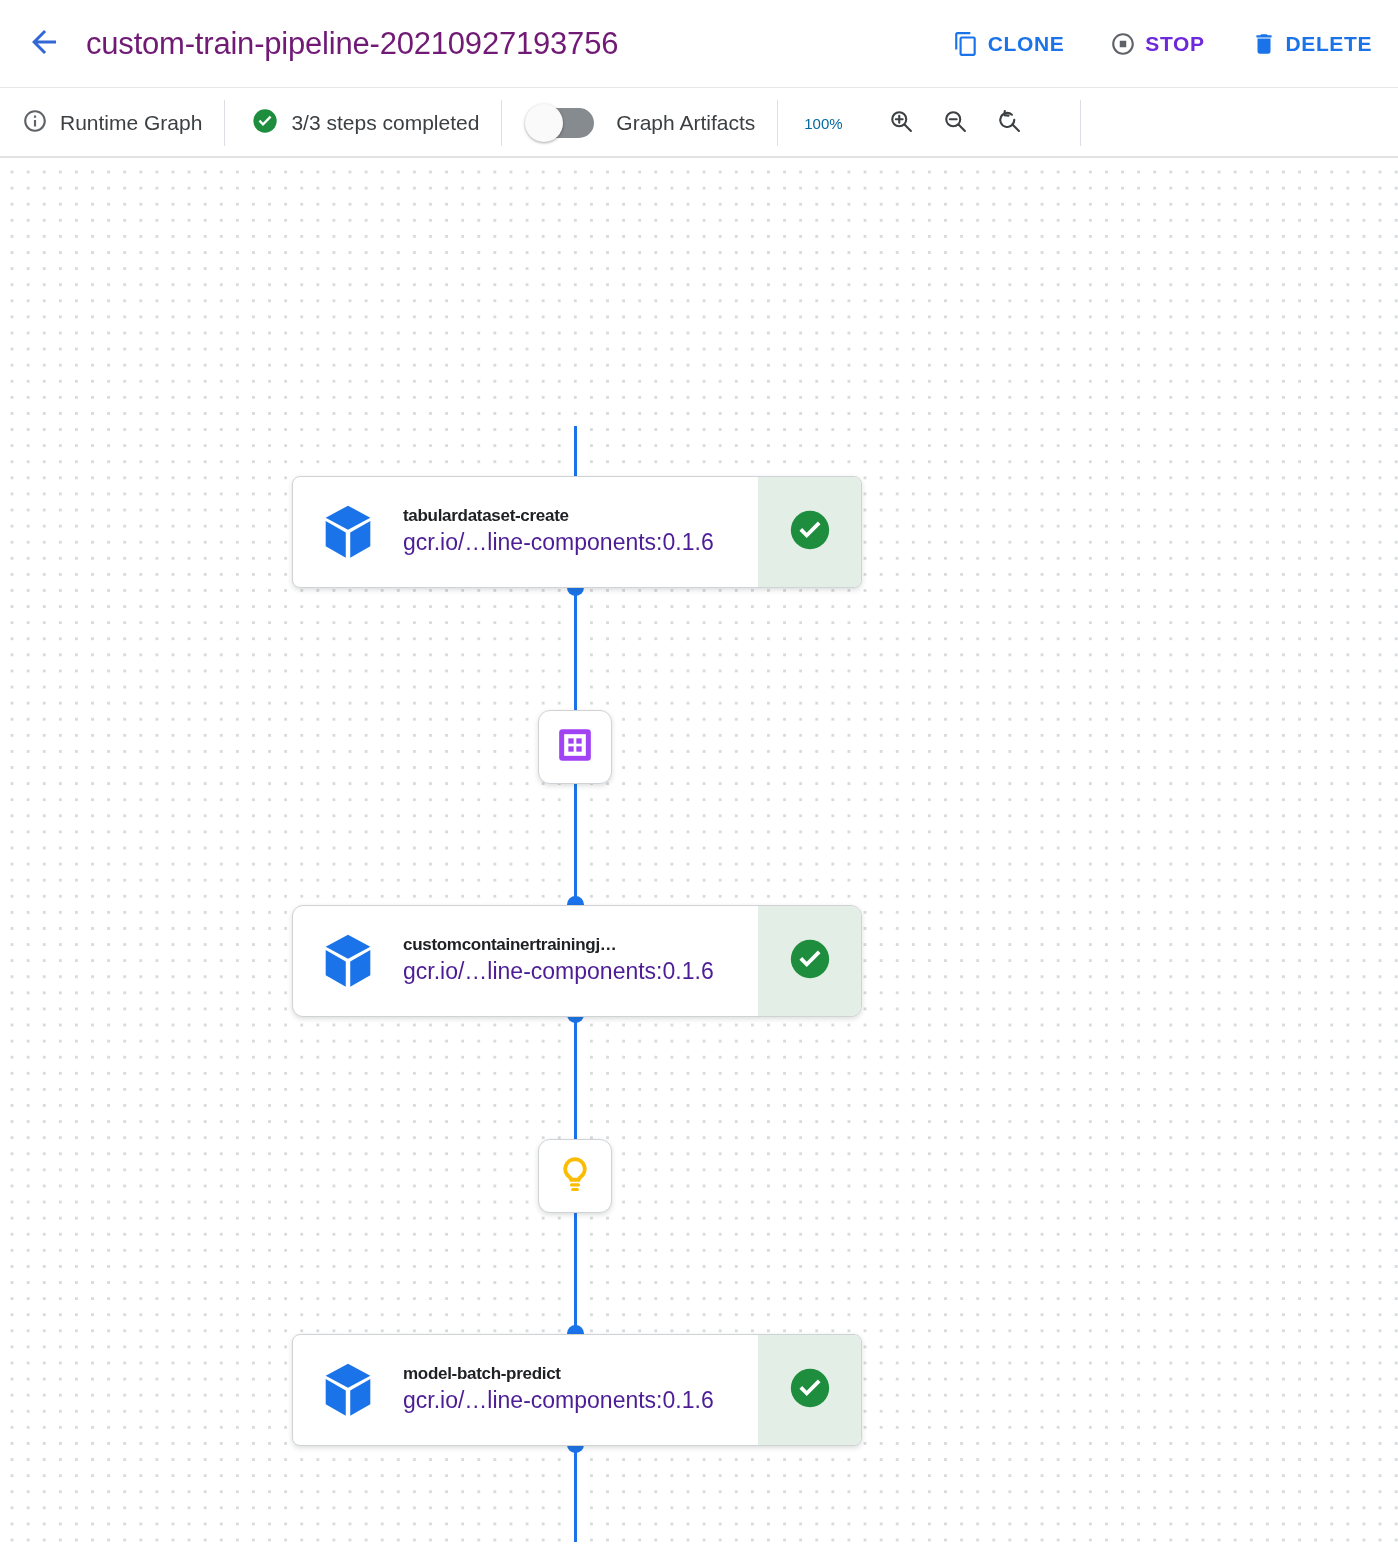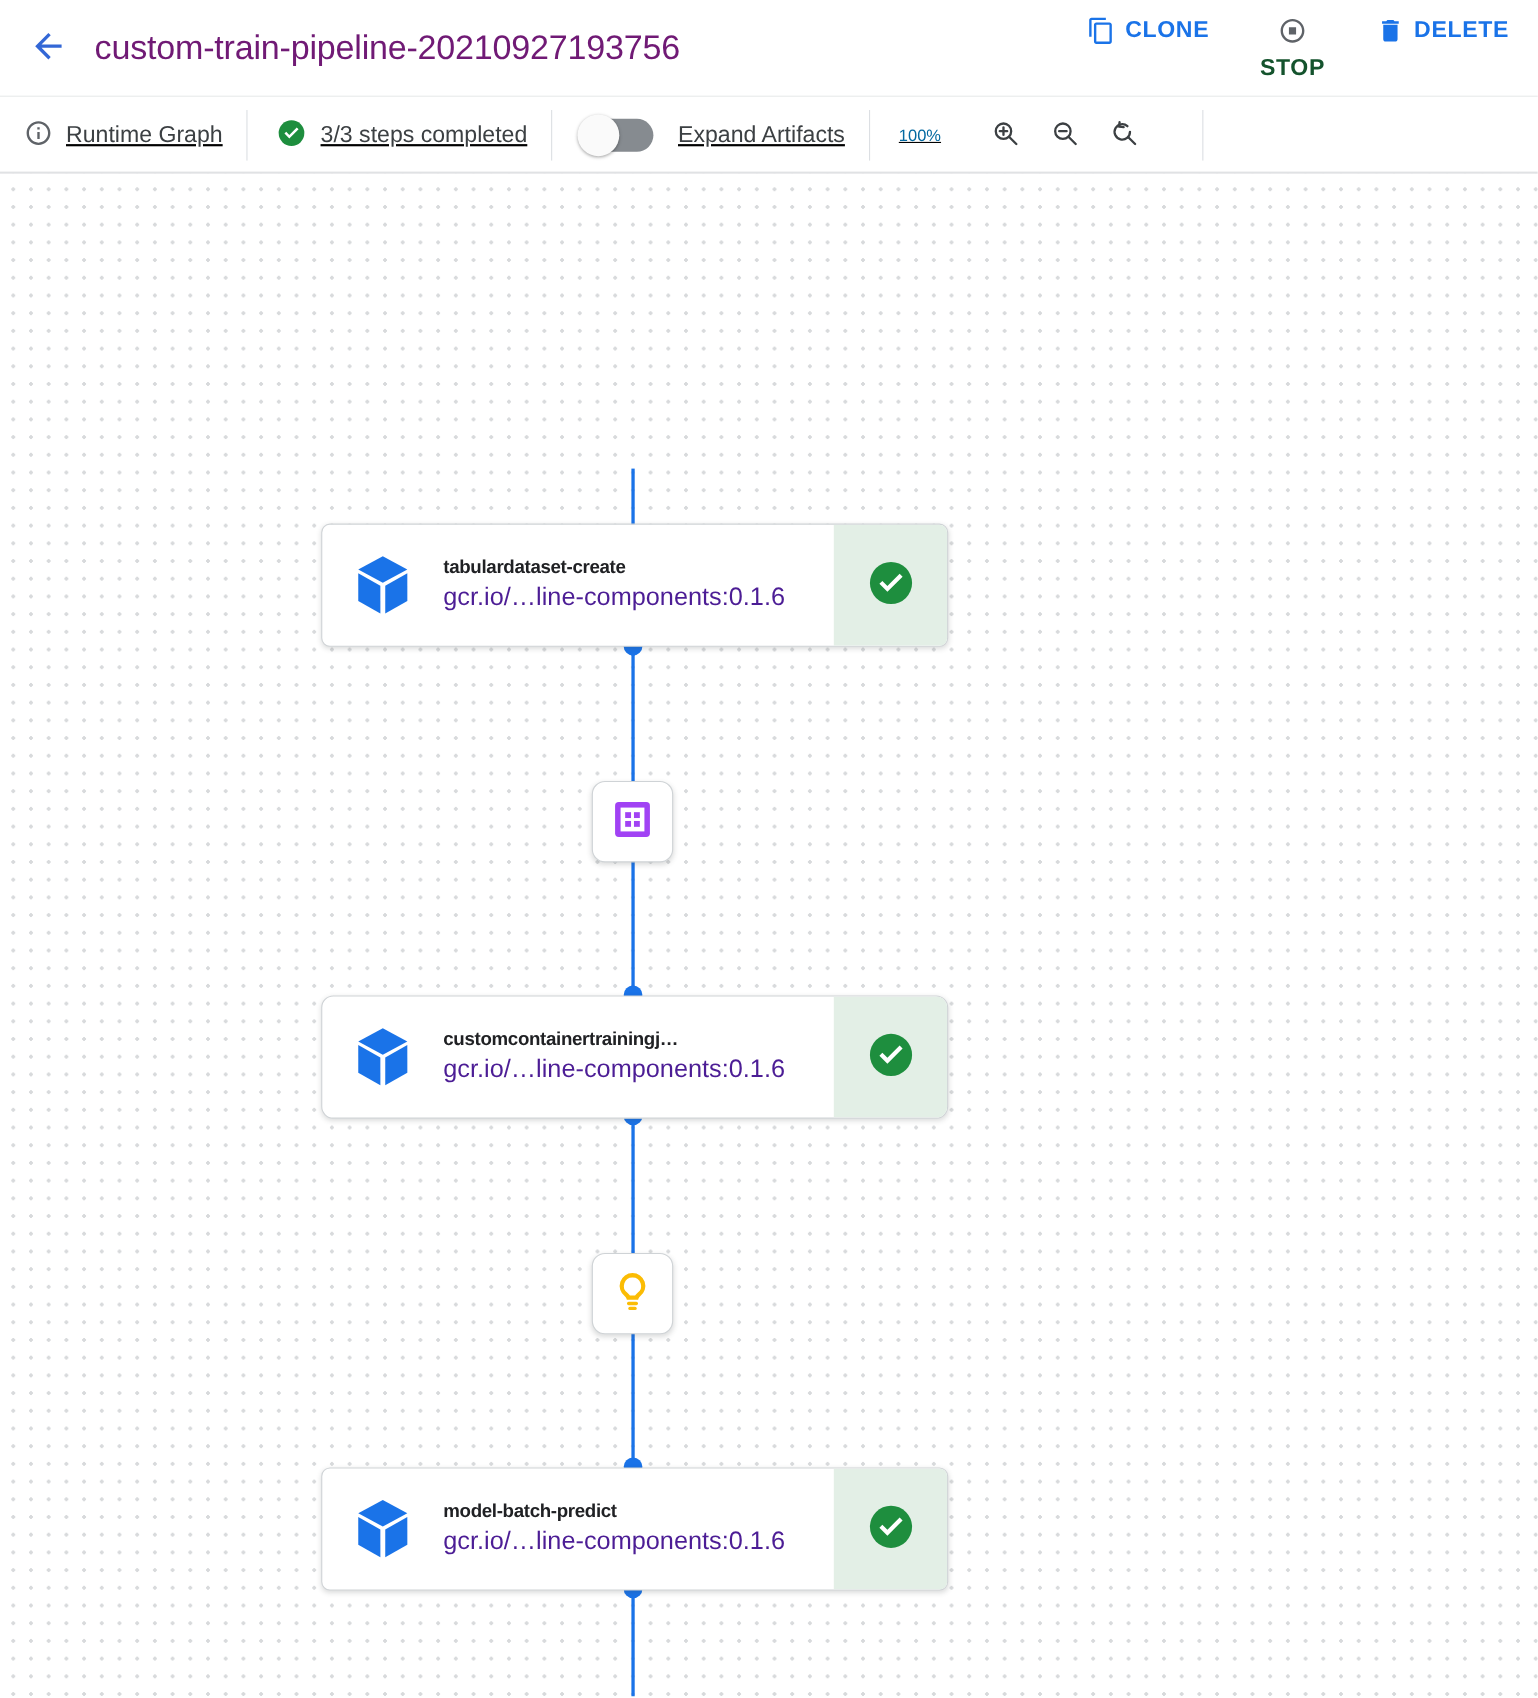--- a/index.html
+++ b/index.html
@@ -44,42 +44,41 @@
     gap: 46px;
   }
   .hdr-action {
     display: flex; align-items: center; gap: 9px;
     font-size: 21px; font-weight: 600;
     letter-spacing: .6px;
     color: #1a73e8;
     cursor: pointer;
     white-space: nowrap;
   }
-  .hdr-action.disabled { color: #14532d; cursor: default; flex-direction: column; }
+  .hdr-action.disabled { color: #6d28d9; cursor: default; }
   .hdr-action .ic { display: flex; align-items: center; }
 
   
   .toolbar {
     height: 70px;
     display: flex;
     align-items: center;
     background: #ffffff;
     padding-left: 22px;
     position: relative;
   }
   .toolbar::after {
     content: "";
     position: absolute; left: 0; right: 0; bottom: 0;
     height: 2px; background: #e0e2e4;
   }
   .tb-group {
     display: flex; align-items: center; gap: 12px;
     height: 100%;
     padding-right: 22px;
-    text-decoration: underline;
   }
   .tb-sep { width: 1px; height: 46px; background: #dcdfe3; flex: none; }
   .tb-label { font-size: 21px; color: #3c4043; white-space: nowrap; }
   .tb-pad-l { padding-left: 26px; }
 
   .toggle {
     width: 66px; height: 30px;
     border-radius: 15px;
     background: #868b90;
     position: relative;
@@ -266,21 +265,21 @@
     </span>
     <span class="tb-label">3/3 steps completed</span>
   </div>
 
   <div class="tb-sep"></div>
 
   <div class="tb-group tb-pad-l" style="gap:22px;">
     <div class="toggle">
       <div class="knob"></div>
     </div>
-    <span class="tb-label">Expand Artifacts</span>
+    <span class="tb-label">Graph Artifacts</span>
   </div>
 
   <div class="tb-sep"></div>
 
   <div class="tb-group tb-pad-l" style="gap:8px;">
     <span class="zoom-pct">100%</span>
 
     <div class="zoom-btn">
       <span>
         <svg width="28" height="28" viewBox="0 0 24 24" fill="none" stroke="#3c4043" stroke-width="1.8">

